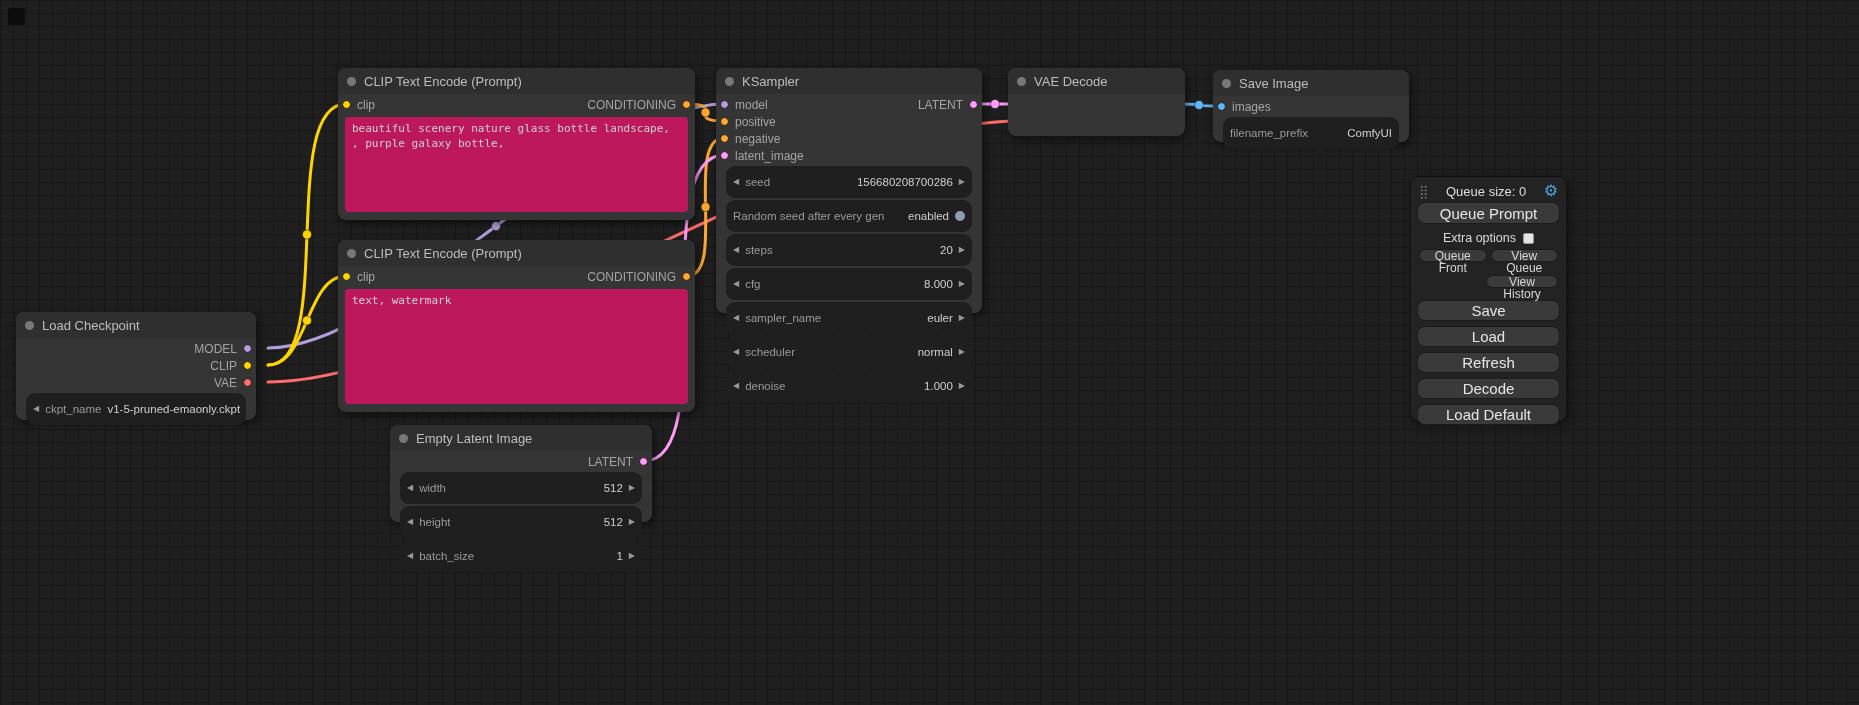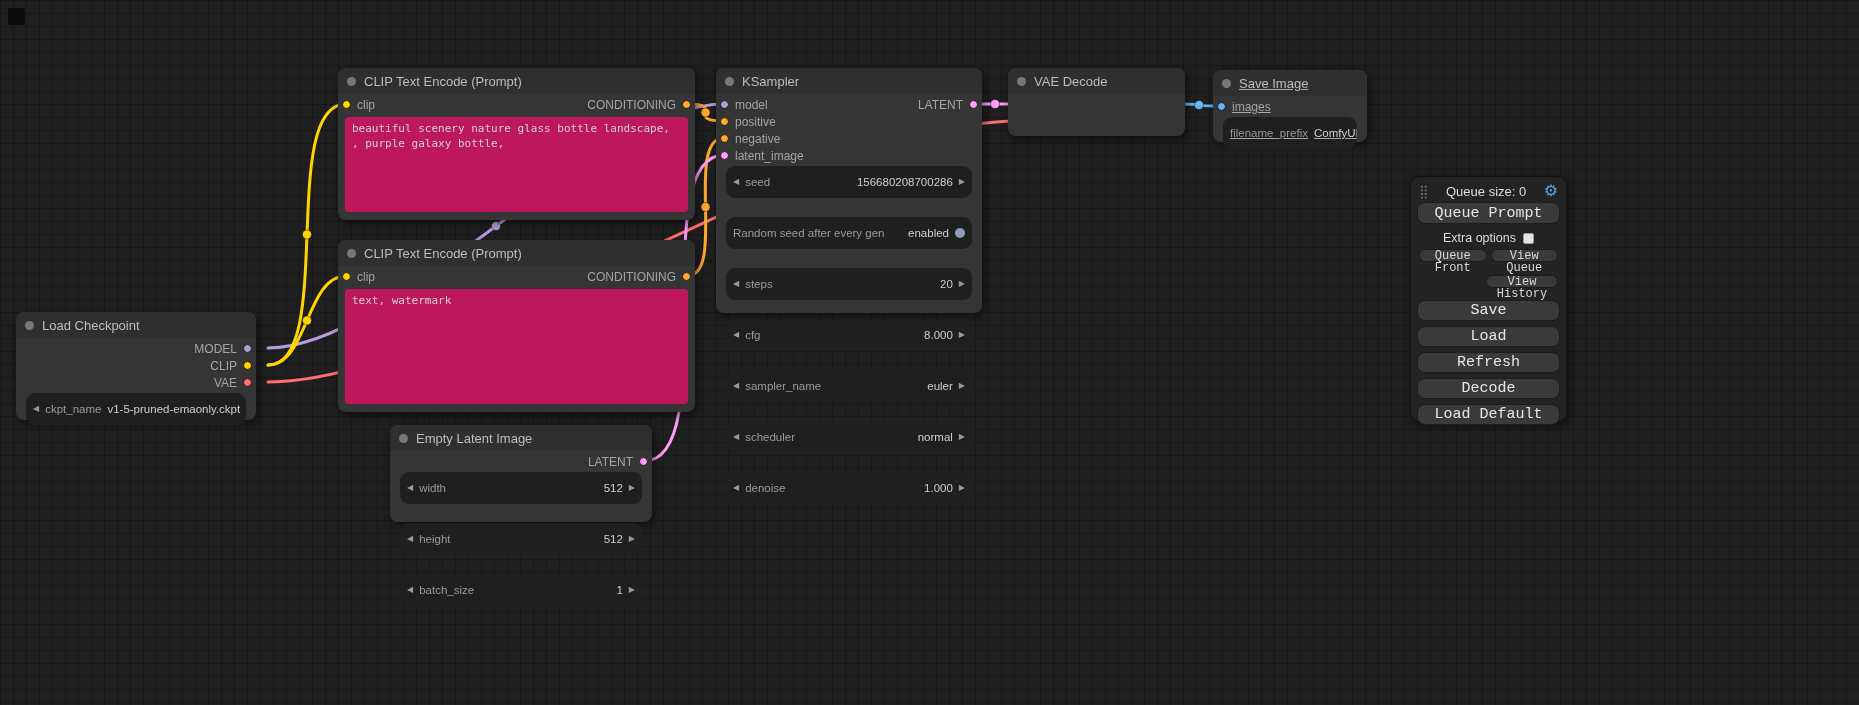--- a/index.html
+++ b/index.html
@@ -40,21 +40,21 @@
 
   .row { flex:0 0 17px; display:flex; align-items:center; padding:0 4px; font-size:12px; color:#a4a4a4; }
   .row .left  { display:flex; align-items:center; gap:6px; min-width:0; }
   .row .right { display:flex; align-items:center; gap:6px; margin-left:auto; }
   .dot {
     width:9px; height:9px; border-radius:50%;
     border:1px solid #191919; background:#888; flex:0 0 auto;
   }
 
   .widget {
-    flex:0 0 18px; margin:2px 10px 17px; background:#1f1f1f;
+    flex:0 0 18px; margin:2px 10px 0; background:#1f1f1f;
     border-radius:9px; display:flex; align-items:center;
     padding:16px 7px; gap:6px; font-size:11.5px; color:#9a9a9a;
     white-space:nowrap; overflow:hidden;
   }
   .widget .wvalue { margin-left:auto; color:#cfcfcf; }
   .arrow { font-size:8px; color:#999; line-height:1; flex:0 0 auto; }
   .toggle-knob { width:10px; height:10px; border-radius:50%; background:#8e9bb5; flex:0 0 auto; }
 
   .textbox {
     flex:1; margin:4px 7px 8px; background:#be185d; border-radius:4px;
@@ -67,21 +67,21 @@
   .menu {
     position:absolute; left:1410px; top:176px; width:157px; height:246px;
     background:#232323; border:1px solid #131313; border-radius:9px;
     box-shadow:2px 3px 10px rgba(0,0,0,.5); z-index:5; color:#ddd;
   }
   .menu-header { height:18px; margin:5px 8px 0; display:flex; align-items:center; justify-content:space-between; }
   .drag-dots { color:#6d6d6d; font-size:13px; cursor:grab; }
   .queue-size { font-size:13px; color:#dedede; }
   .gear { font-size:16px; line-height:1; cursor:pointer; }
 
-  button { font-family:Liberation Mono, monospace; cursor:pointer; }
+  button { font-family:Liberation Sans, sans-serif; cursor:pointer; }
   .btn {
     display:block; background:#3a3a3a; border:1px solid #1c1c1c;
     color:#e6e6e6; border-radius:8px;
   }
   .btn.big { width:calc(100% - 12px); margin:5px 6px 0; height:21px; font-size:15px; }
   .btn.queue { margin-top:2px; height:22px; }
   .btn.save-gap { margin-top:12px; }
   .extra-row { margin-top:7px; height:14px; display:flex; align-items:center; justify-content:center; gap:7px; font-size:12.5px; color:#dcdcdc; }
   .checkbox { width:11px; height:11px; background:#e4e4e4; border-radius:2px; border:1px solid #9a9a9a; }
   .small-row { margin:4px 8px 0; display:flex; gap:4px; height:13px; }
@@ -302,21 +302,21 @@
     </div>
   </div>
 
   <div class="node" style="left:1008px; top:68px; width:177px; height:68px;">
     <div class="node-title">
       <span class="collapse-dot"></span>
       <span>VAE Decode</span>
     </div>
   </div>
 
-  <div class="node" style="left:1213px; top:70px; width:154px; height:72px;text-decoration:underline;">
+  <div class="node" style="left:1213px; top:70px; width:196px; height:72px;">
     <div class="node-title">
       <span class="collapse-dot"></span>
       <span>Save Image</span>
     </div>
     <div class="node-body">
       <div class="row">
         <span class="left">
           <i class="dot" style="background: rgb(100, 181, 246);"></i>
           <span>images</span>
         </span>

